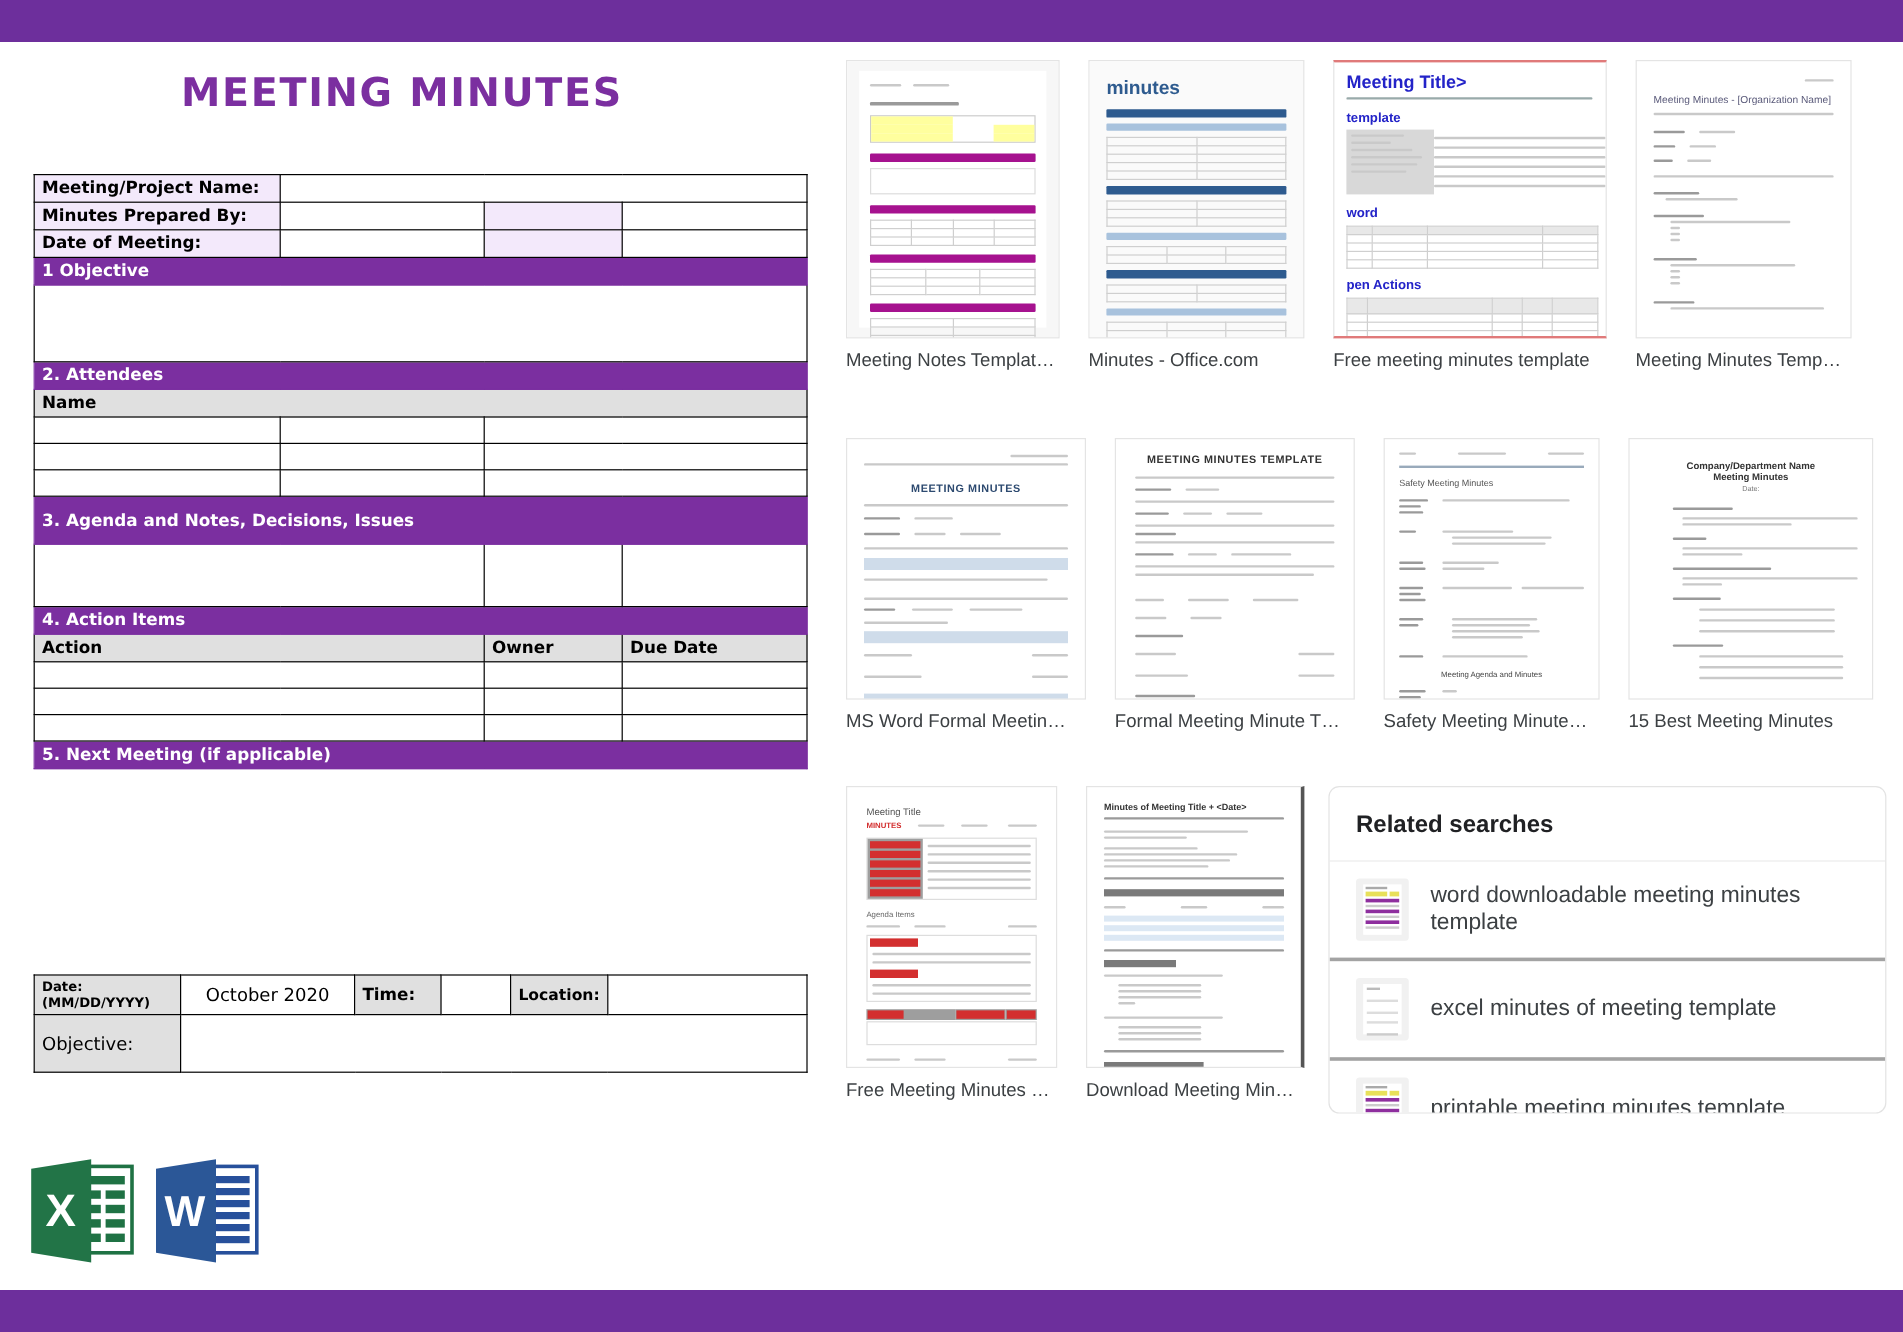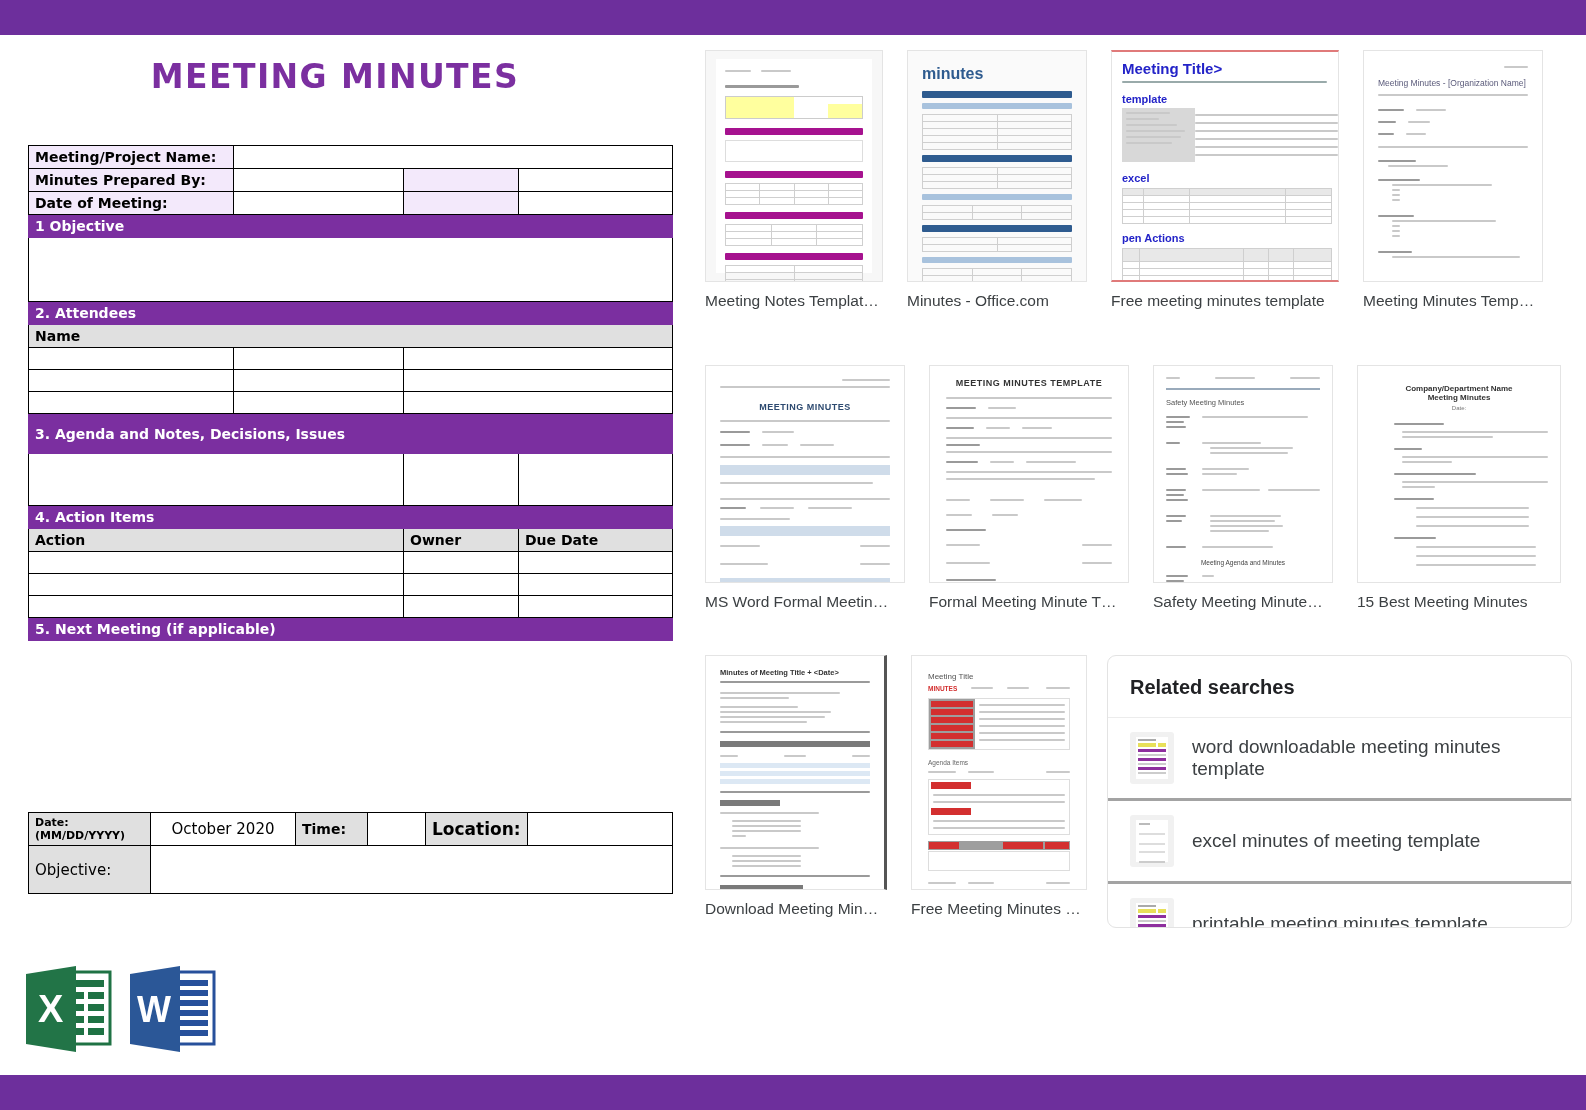--- a/index.html
+++ b/index.html
@@ -210,21 +210,21 @@
   <table class="tbl" style="top:777px">
     <tbody>
         <tr>
       <td class="greyc smalllbl" style="width:122px">
         <span>Date:</span>
         <span style="font-weight:bold">(MM/DD/YYYY)</span>
       </td>
       <td class="blank ctr" style="width:145px">October 2020</td>
       <td class="greyc" style="width:72px;font-weight:bold;font-size:14px">Time:</td>
       <td class="blank" style="width:58px"></td>
-      <td class="greyc" style="width:80px;font-weight:bold;font-size:17px">Location:</td>
+      <td class="greyc" style="width:80px;font-weight:bold;font-size:13px">Location:</td>
       <td class="blank"></td>
     </tr>
     <tr>
       <td class="greyc" style="font-weight:normal;font-size:15px;height:48px">Objective:</td>
       <td class="blank" colspan="5"></td>
     </tr>
   </tbody>
     </table>
 </div>
 
@@ -438,21 +438,21 @@
             </div>
             <div style="flex:1">
               <div class="ln" style="margin:6px 0"></div>
                 <div class="ln" style="margin:6px 0"></div>
               <div class="ln" style="margin:6px 0"></div>
                 <div class="ln" style="margin:6px 0"></div>
               <div class="ln" style="margin:6px 0"></div>
                 <div class="ln" style="margin:6px 0"></div>
             </div>
           </div>
-          <div style="color:#2323c8;font-size:11px;font-weight:bold;margin-top:10px">excel</div>
+          <div style="color:#2323c8;font-size:11px;font-weight:bold;margin-top:10px">word</div>
           <table class="mgrid" style="width:97%">
               <tbody>
                 <tr>
                   <td style="width:10%;background:#e8e8e8"></td>
                   <td style="width:22%;background:#e8e8e8"></td>
                   <td style="background:#e8e8e8"></td>
                   <td style="width:22%;background:#e8e8e8"></td>
                 </tr>
                 <tr>
                   <td></td>
@@ -771,60 +771,20 @@
             <div class="ln" style="width:72%;margin:7px 0 0 40px"></div>
             <div class="ln" style="width:72%;margin:7px 0 0 40px"></div>
             </div>
         </div>
       </div>
       <div class="cap" style="width:204px">15 Best Meeting Minutes</div>
     </div>
   </div>
 
   <div class="row" style="top:620px;left:5px;gap:24px">
-
-    <div class="card">
-      <div class="thumb" style="width:182px;height:235px;border-right:3px solid #555">
-        <div class="mini" style="padding:12px 14px">
-          <div style="font-size:7.5px;color:#333;font-weight:bold">Minutes of Meeting Title + &lt;Date&gt;</div>
-          <div class="ln d" style="margin:4px 0 9px"></div>
-          <div class="ln" style="width:80%"></div>
-            <div class="ln" style="width:46%"></div>
-          <div class="ln" style="width:52%;margin-top:7px"></div>
-          <div class="ln" style="width:74%"></div>
-            <div class="ln" style="width:70%"></div>
-            <div class="ln" style="width:58%"></div>
-          <div class="ln d" style="margin:8px 0"></div>
-          <div style="background:#7a7a7a;height:6px;margin:5px 0"></div>
-          <div style="display:flex;justify-content:space-between;margin-top:4px">
-              <div class="ln" style="width:18px"></div>
-              <div class="ln" style="width:22px"></div>
-              <div class="ln" style="width:18px"></div>
-            </div>
-          <div style="background:#dce8f4;height:5px;margin:3px 0"></div>
-          <div style="background:#dce8f4;height:5px;margin:3px 0"></div>
-          <div style="background:#dce8f4;height:5px;margin:3px 0"></div>
-          <div class="ln d" style="margin:7px 0"></div>
-          <div style="background:#7a7a7a;height:6px;margin:5px 0;width:40%"></div>
-          <div class="ln" style="width:66%;margin-top:6px"></div>
-          <div class="ln" style="width:46%;margin:6px 0 0 12px"></div>
-          <div class="ln" style="width:46%;margin-left:12px"></div>
-          <div class="ln" style="width:46%;margin-left:12px"></div>
-          <div class="ln" style="width:14px;margin-left:12px"></div>
-          <div class="ln" style="width:66%;margin-top:10px"></div>
-          <div class="ln" style="width:46%;margin:6px 0 0 12px"></div>
-          <div class="ln" style="width:46%;margin-left:12px"></div>
-          <div class="ln" style="width:46%;margin-left:12px"></div>
-          <div class="ln d" style="margin:8px 0"></div>
-          <div style="background:#7a7a7a;height:6px;margin:5px 0;width:55%"></div>
-
-        </div>
-      </div>
-      <div class="cap" style="width:182px">Download Meeting Min…</div>
-    </div>
 
     <div class="card">
       <div class="thumb" style="width:176px;height:235px">
         <div class="mini" style="padding:16px 16px">
           <div style="font-size:8px;color:#555">Meeting Title</div>
           <div style="display:flex;gap:14px;align-items:center;margin-top:3px">
             <div style="color:#d32f2f;font-size:6.5px;font-weight:bold">MINUTES</div>
             <div class="ln" style="width:22px"></div>
               <div class="ln" style="width:22px"></div>
               <div class="ln" style="width:24px;margin-left:auto"></div>
@@ -876,20 +836,60 @@
           <div style="display:flex;gap:12px;margin-top:8px">
               <div class="ln" style="width:28px"></div>
               <div class="ln" style="width:26px"></div>
               <div class="ln" style="width:24px;margin-left:auto"></div>
             </div>
 
         </div>
       </div>
       <div class="cap" style="width:176px">Free Meeting Minutes …</div>
     </div>
+
+    <div class="card">
+      <div class="thumb" style="width:182px;height:235px;border-right:3px solid #555">
+        <div class="mini" style="padding:12px 14px">
+          <div style="font-size:7.5px;color:#333;font-weight:bold">Minutes of Meeting Title + &lt;Date&gt;</div>
+          <div class="ln d" style="margin:4px 0 9px"></div>
+          <div class="ln" style="width:80%"></div>
+            <div class="ln" style="width:46%"></div>
+          <div class="ln" style="width:52%;margin-top:7px"></div>
+          <div class="ln" style="width:74%"></div>
+            <div class="ln" style="width:70%"></div>
+            <div class="ln" style="width:58%"></div>
+          <div class="ln d" style="margin:8px 0"></div>
+          <div style="background:#7a7a7a;height:6px;margin:5px 0"></div>
+          <div style="display:flex;justify-content:space-between;margin-top:4px">
+              <div class="ln" style="width:18px"></div>
+              <div class="ln" style="width:22px"></div>
+              <div class="ln" style="width:18px"></div>
+            </div>
+          <div style="background:#dce8f4;height:5px;margin:3px 0"></div>
+          <div style="background:#dce8f4;height:5px;margin:3px 0"></div>
+          <div style="background:#dce8f4;height:5px;margin:3px 0"></div>
+          <div class="ln d" style="margin:7px 0"></div>
+          <div style="background:#7a7a7a;height:6px;margin:5px 0;width:40%"></div>
+          <div class="ln" style="width:66%;margin-top:6px"></div>
+          <div class="ln" style="width:46%;margin:6px 0 0 12px"></div>
+          <div class="ln" style="width:46%;margin-left:12px"></div>
+          <div class="ln" style="width:46%;margin-left:12px"></div>
+          <div class="ln" style="width:14px;margin-left:12px"></div>
+          <div class="ln" style="width:66%;margin-top:10px"></div>
+          <div class="ln" style="width:46%;margin:6px 0 0 12px"></div>
+          <div class="ln" style="width:46%;margin-left:12px"></div>
+          <div class="ln" style="width:46%;margin-left:12px"></div>
+          <div class="ln d" style="margin:8px 0"></div>
+          <div style="background:#7a7a7a;height:6px;margin:5px 0;width:55%"></div>
+
+        </div>
+      </div>
+      <div class="cap" style="width:182px">Download Meeting Min…</div>
+    </div>
   </div>
 
   <div class="related" style="left:407px;top:620px;width:465px;height:273px">
     <div class="related-title">Related searches</div>
 
     <div class="rel-item">
       <div class="rel-thumb">
         <div style="position:absolute;inset:5px 6px;background:#fff">
           <div style="height:2px;background:#aaa;width:55%;margin:2px"></div>
           <div style="display:flex;gap:2px;margin:2px">

